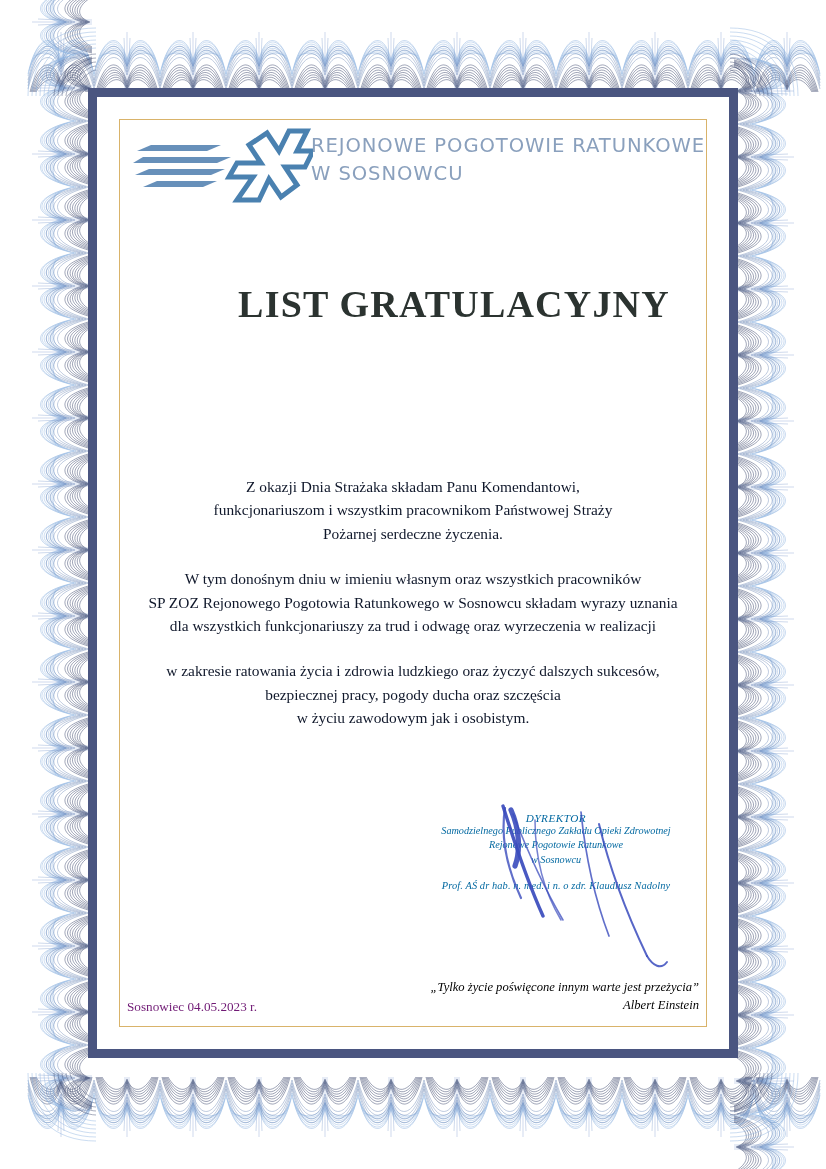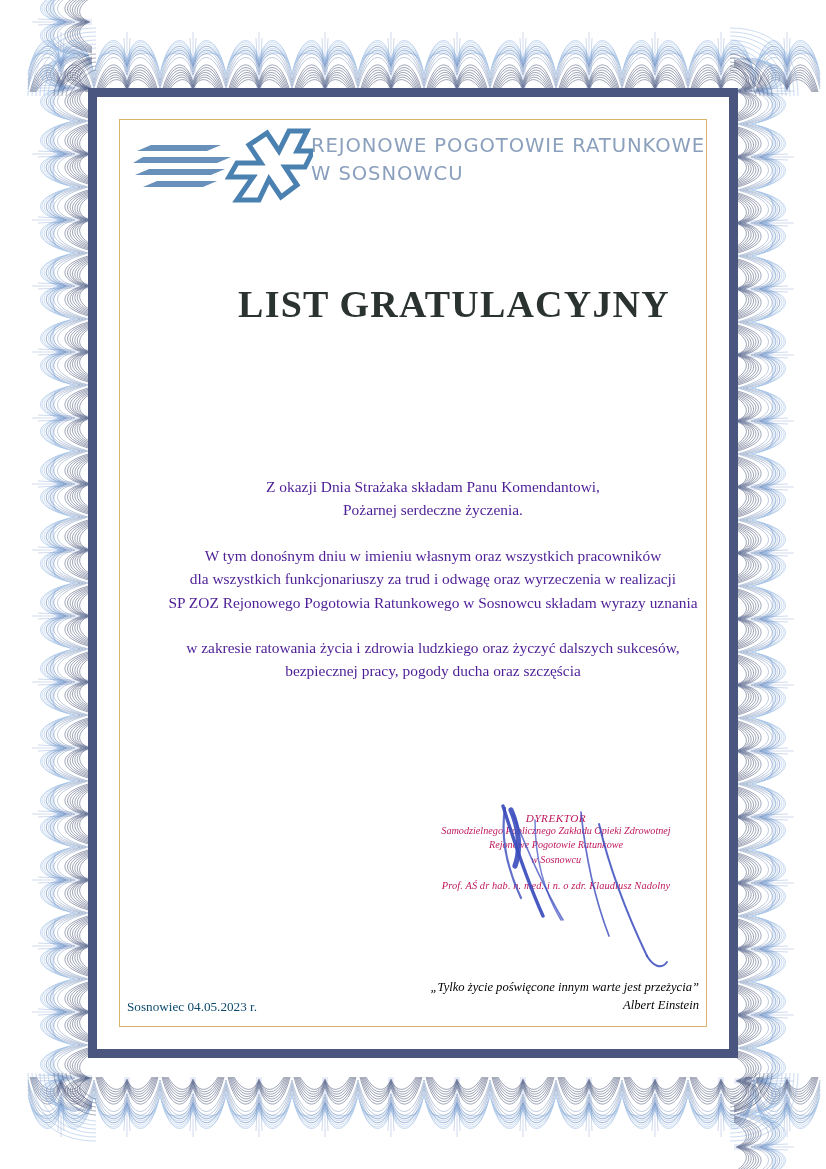--- a/index.html
+++ b/index.html
@@ -118,22 +118,21 @@
 
   
   .body-text {
     position: absolute;
     left: 0; top: 356px;
     width: 588px;
     text-align: center;
     font-family: "Liberation Serif", serif;
     font-size: 15.4px;
     line-height: 1.52;
-    color: #4c1d95;
-    padding-left: 20px;
+    color: #0f172a;
   }
   .para { margin-bottom: 22px; }
   .para div { white-space: nowrap; }
 
   
   .signature-zone {
     position: absolute;
     left: 286px; top: 685px;
     width: 302px;
     height: 190px;
@@ -143,21 +142,21 @@
     left: -20px; top: -10px;
     width: 330px; height: 200px;
   }
   .sig-text {
     position: absolute;
     left: 0; top: 8px;
     width: 302px;
     text-align: center;
     font-family: "Liberation Serif", serif;
     font-style: italic;
-    color: #be185d;
+    color: #0369a1;
   }
   .sig-role { font-size: 11.2px; letter-spacing: 0.5px; }
   .sig-org { font-size: 10.2px; line-height: 1.42; }
   .sig-name {
     font-size: 10.4px;
     margin-top: 13px;
     letter-spacing: 0.1px;
   }
 
   
@@ -165,21 +164,21 @@
     position: absolute;
     left: 8px; bottom: 12px;
     width: 572px;
     display: flex;
     justify-content: space-between;
     align-items: flex-end;
   }
   .footer-date {
     font-family: "Liberation Serif", serif;
     font-size: 13.2px;
-    color: #0c4a6e;
+    color: #701a75;
   }
   .footer-quote {
     text-align: right;
     font-family: "Liberation Serif", serif;
     font-style: italic;
     font-size: 12.6px;
     line-height: 1.42;
     color: #000000;
   }
 </style>
@@ -381,30 +380,32 @@
         <div class="logo-line-big">W SOSNOWCU</div>
       </div>
     </div>
 
     <div class="doc-title">LIST GRATULACYJNY</div>
 
 
     <div class="body-text">
       <div class="para">
         <div>Z okazji Dnia Strażaka składam Panu Komendantowi,</div>
+        <div>funkcjonariuszom i wszystkim pracownikom Państwowej Straży</div>
         <div>Pożarnej serdeczne życzenia.</div>
       </div>
       <div class="para">
         <div>W  tym donośnym dniu w imieniu własnym oraz wszystkich pracowników</div>
+        <div>SP ZOZ Rejonowego Pogotowia Ratunkowego w Sosnowcu składam wyrazy uznania</div>
         <div>dla wszystkich funkcjonariuszy za trud i odwagę oraz wyrzeczenia w realizacji</div>
-        <div>SP ZOZ Rejonowego Pogotowia Ratunkowego w Sosnowcu składam wyrazy uznania</div>
       </div>
       <div class="para">
         <div>w zakresie ratowania życia i zdrowia ludzkiego oraz życzyć dalszych sukcesów,</div>
         <div>bezpiecznej pracy, pogody ducha oraz szczęścia</div>
+        <div>w życiu zawodowym jak i osobistym.</div>
       </div>
     </div>
 
     <div class="signature-zone">
       <div class="sig-text">
         <div class="sig-role">DYREKTOR</div>
         <div class="sig-org">Samodzielnego Publicznego Zakładu Opieki Zdrowotnej</div>
         <div class="sig-org">Rejonowe Pogotowie Ratunkowe</div>
         <div class="sig-org">w Sosnowcu</div>
         <div class="sig-name">Prof. AŚ dr hab. n. med. i n. o zdr. Klaudiusz Nadolny</div>

